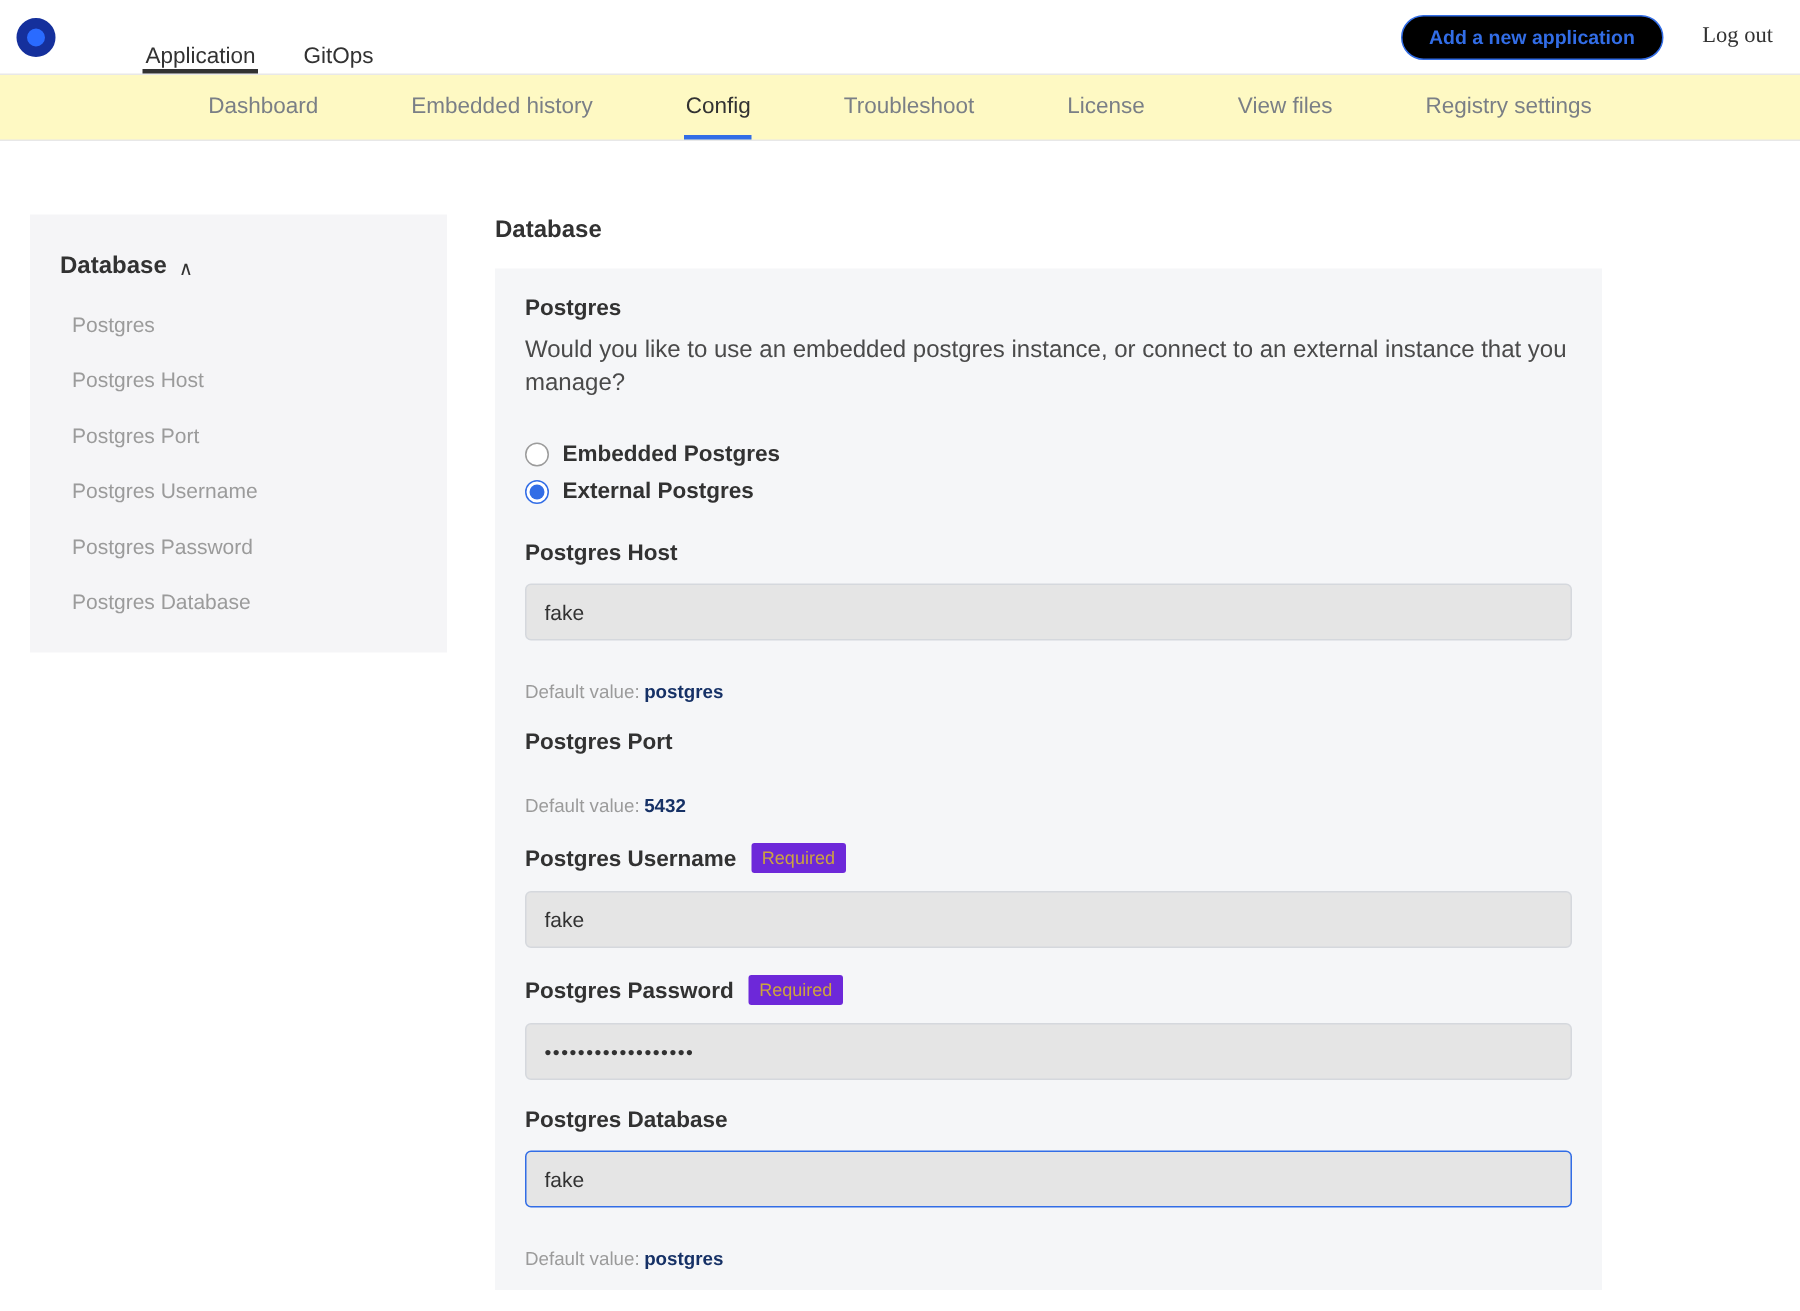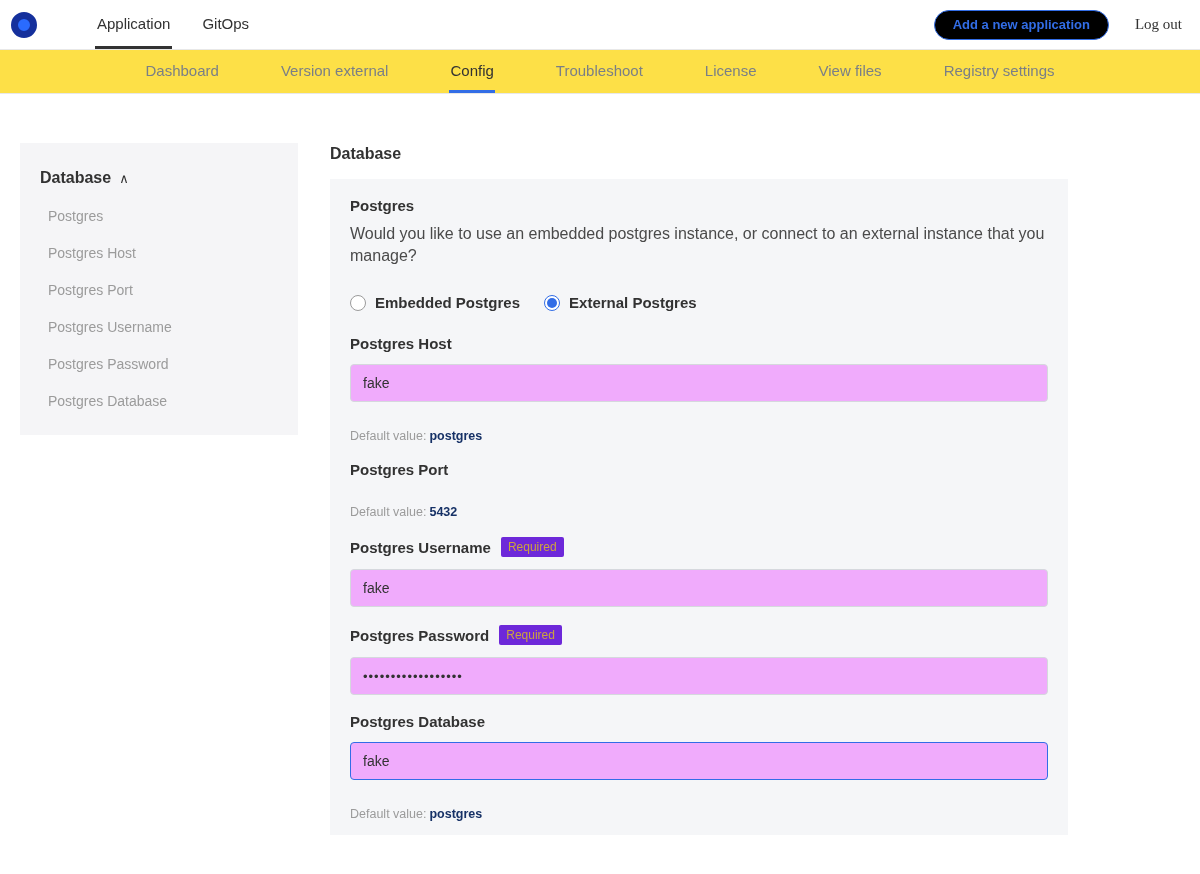--- a/index.html
+++ b/index.html
@@ -5,31 +5,31 @@
   * { box-sizing: border-box; margin: 0; padding: 0; }
   html, body { width: 1200px; min-height: 874px; background: #ffffff;
     font-family: "Liberation Sans", sans-serif; color: #323232; }
 
   
   .top-header { height: 50px; display: flex; align-items: stretch;
     border-bottom: 1px solid #e8e8e8; background: #fff; padding-right: 18px; }
   .logo { width: 26px; height: 26px; border-radius: 50%; align-self: center;
     margin-left: 11px; background: #2a6bff; border: 7px solid #15309c; cursor: pointer; }
   .top-tabs { display: flex; margin-left: 30px; }
-  .top-tab { display: flex; align-items: center; padding: 0 2px; margin-left: 28px;
+  .top-tab { display: flex; align-items: flex-end; padding: 0 2px; margin-left: 28px;
     font-size: 15px; color: #323232; cursor: pointer; border-bottom: 3px solid transparent; }
   .top-tab.active { border-bottom-color: #323232; font-weight: 400; }
   .header-right { margin-left: auto; display: flex; align-items: center; gap: 26px; }
   .add-app-btn { height: 30px; padding: 0 18px; border-radius: 16px;
     border: 1px solid #326de6; background: #000000; color: #326de6;
     font-weight: 700; font-size: 13px; font-family: "Liberation Sans", sans-serif; cursor: pointer; }
   .logout { font-size: 15px; color: #323232; cursor: pointer; text-decoration: none; font-family: Liberation Serif, serif; }
 
   
-  .subnav { height: 44px; background: #fde047; border-bottom: 1px solid #e8e8e8;
+  .subnav { height: 44px; background: #fef9c3; border-bottom: 1px solid #e8e8e8;
     display: flex; justify-content: center; gap: 60px; }
   .subnav-item { display: flex; align-items: center; font-size: 15px; color: #7a7f86;
     cursor: pointer; border-bottom: 3px solid transparent; padding: 0 1px; }
   .subnav-item.active { color: #323232; border-bottom-color: #326de6; }
 
   
   .content { display: flex; align-items: flex-start; padding: 49px 0 0 20px; }
 
   .sidebar { width: 278px; flex-shrink: 0; background: #f5f5f7;
     padding: 26px 0 26px 0; }
@@ -42,36 +42,36 @@
   .sidebar-item:last-child { margin-bottom: 0; }
 
   main { margin-left: 32px; width: 738px; padding-bottom: 20px; }
   .section-title { font-size: 16px; font-weight: 700; color: #323232; margin: 2px 0 16px; }
 
   .panel { background: #f5f6f8; padding: 18px 20px 14px; }
 
   .group-label { font-size: 15px; font-weight: 700; color: #323232; }
   .help-text { font-size: 16px; color: #4a4a4a; margin-top: 9px; line-height: 1.35; }
 
-  .radio-row { display: flex; gap: 24px; margin: 28px 0 24px; }
+  .radio-row { display: flex; gap: 8px; margin: 28px 0 24px; flex-direction: column; }
   .radio-option { display: flex; align-items: center; gap: 9px; cursor: pointer;
     font-size: 15px; font-weight: 700; color: #323232; }
   .radio-circle { width: 16px; height: 16px; border-radius: 50%;
     border: 1px solid #9b9b9b; background: #fff; position: relative; flex-shrink: 0; }
   .radio-circle.selected { border-color: #326de6; }
   .radio-circle.selected::after { content: ""; position: absolute; inset: 2px;
     border-radius: 50%; background: #326de6; }
 
   .field { margin-bottom: 18px; }
   .label-row { display: flex; align-items: center; gap: 10px; margin-bottom: 12px; }
   .field-label { font-size: 15px; font-weight: 700; color: #323232; }
   .required-badge { background: #6d28d9; color: #cda43e; font-size: 12px;
     padding: 3px 7px; border-radius: 2px; }
   .text-input { width: 100%; height: 38px; border: 1px solid #d5d8dd; border-radius: 4px;
-    background: #f0abfc; padding: 0 12px; font-size: 14px; color: #323232;
+    background: #e5e5e5; padding: 0 12px; font-size: 14px; color: #323232;
     font-family: "Liberation Sans", sans-serif; outline: none; }
   .text-input.focused { border-color: #326de6; }
   .text-input.password { font-size: 13px; letter-spacing: 1px; }
   .default-line { margin-top: 27px; font-size: 12.5px; color: #9b9b9b; }
   .default-line strong { color: #163166; font-weight: 700; margin-left: 3px; }
 
   .save-btn { margin-top: 44px; background: #326de6; color: #fff; border: none;
     border-radius: 4px; font-size: 13px; font-weight: 700; padding: 10px 17px;
     font-family: "Liberation Sans", sans-serif; cursor: pointer; }
 </style>
@@ -89,21 +89,21 @@
     </div>
   </nav>
   <div class="header-right">
     <button class="add-app-btn">Add a new application</button>
     <a class="logout">Log out</a>
   </div>
 </header>
 
 <nav class="subnav">
   <div class="subnav-item">Dashboard</div>
-  <div class="subnav-item">Version external</div>
+  <div class="subnav-item">Embedded history</div>
   <div class="subnav-item active">Config</div>
   <div class="subnav-item">Troubleshoot</div>
   <div class="subnav-item">License</div>
   <div class="subnav-item">View files</div>
   <div class="subnav-item">Registry settings</div>
 </nav>
 
 <div class="content">
 
   <aside class="sidebar">

